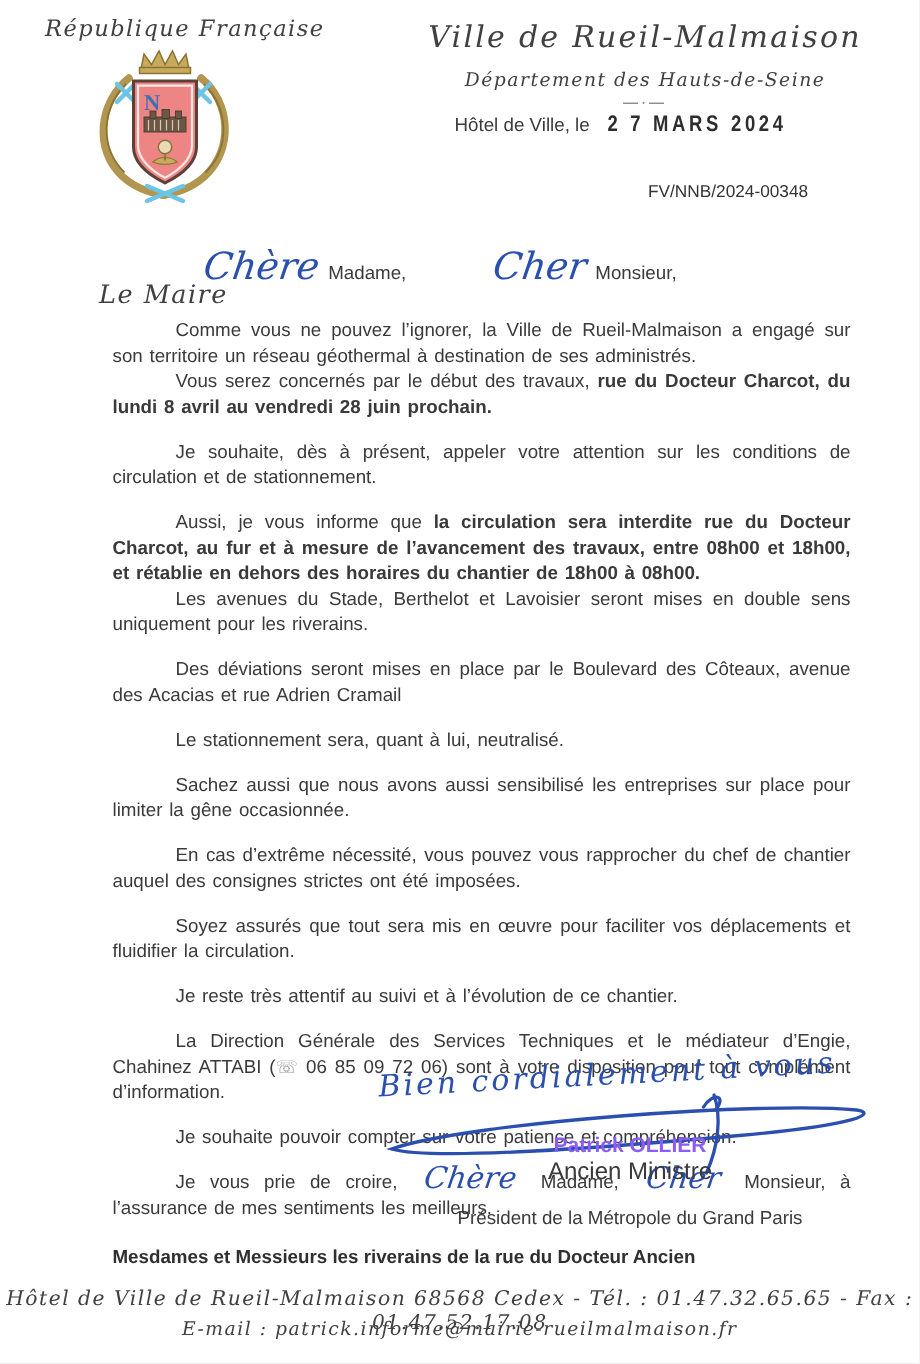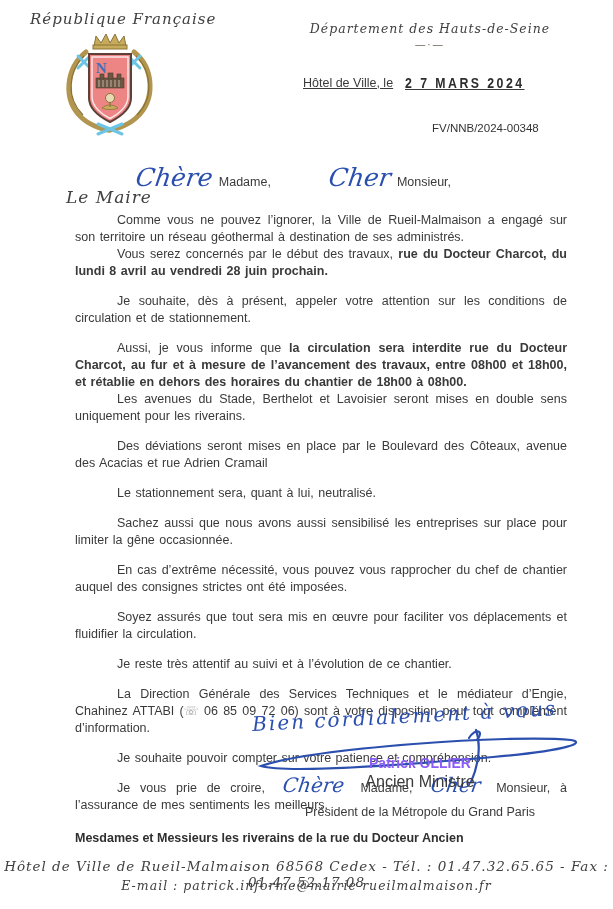--- a/index.html
+++ b/index.html
@@ -16,21 +16,21 @@
     color:#404040;
     letter-spacing:1px;
   }
   
   .republic { position:absolute; left:30px; top:10px; font-size:15px; }
   .coat { position:absolute; left:56px; top:30px; }
   .head-center { position:absolute; left:278px; top:12px; width:304px; text-align:center; }
   .city { font-size:20px; letter-spacing:1.5px; }
   .department { font-size:12.5px; margin-top:9px; }
   .separator { font-size:10px; color:#6b6156; margin-top:3px; letter-spacing:2px; }
-  .place-row { position:absolute; left:303px; top:74px; display:flex; align-items:center;text-decoration:underline; }
+  .place-row { position:absolute; left:303px; top:74px; display:flex; align-items:center; }
   .place-label { font-size:12.5px; color:#3a3a3a; }
   .date-stamp {
     display:inline-block; margin-left:12px;
     font-family:"Liberation Sans", sans-serif; font-weight:bold;
     font-size:15px; letter-spacing:3px; color:#2d2d2d;
     transform:scaleX(0.82); transform-origin:left center;
     white-space:nowrap;
   }
   .reference { position:absolute; left:408px; top:122px; font-size:11.5px; color:#333;padding-left:24px; }
   .sender-title { position:absolute; left:66px; top:141px; font-size:17px;margin-top:46px; }
@@ -133,20 +133,21 @@
     </g>
 
     <g>
       <circle cx="54" cy="68" r="4.5" fill="#e8dbb5" stroke="#8a7435" stroke-width="1"></circle>
       <path d="M46 78 C50 74 58 74 62 78 C58 80 50 80 46 78 Z" fill="#c7aa5c" stroke="#8a7435" stroke-width="0.8"></path>
       <line x1="54" y1="72" x2="54" y2="77" stroke="#8a7435" stroke-width="1.2"></line>
     </g>
   </svg>
 
   <div class="head-center">
+    <div class="script city">Ville de Rueil-Malmaison</div>
     <div class="script department">Département des Hauts-de-Seine</div>
     <div class="separator">—·—</div>
   </div>
 
   <div class="place-row">
     <span class="place-label">Hôtel de Ville, le</span>
     <span class="date-stamp">2 7 MARS 2024</span>
   </div>
 
   <div class="reference">FV/NNB/2024-00348</div>

